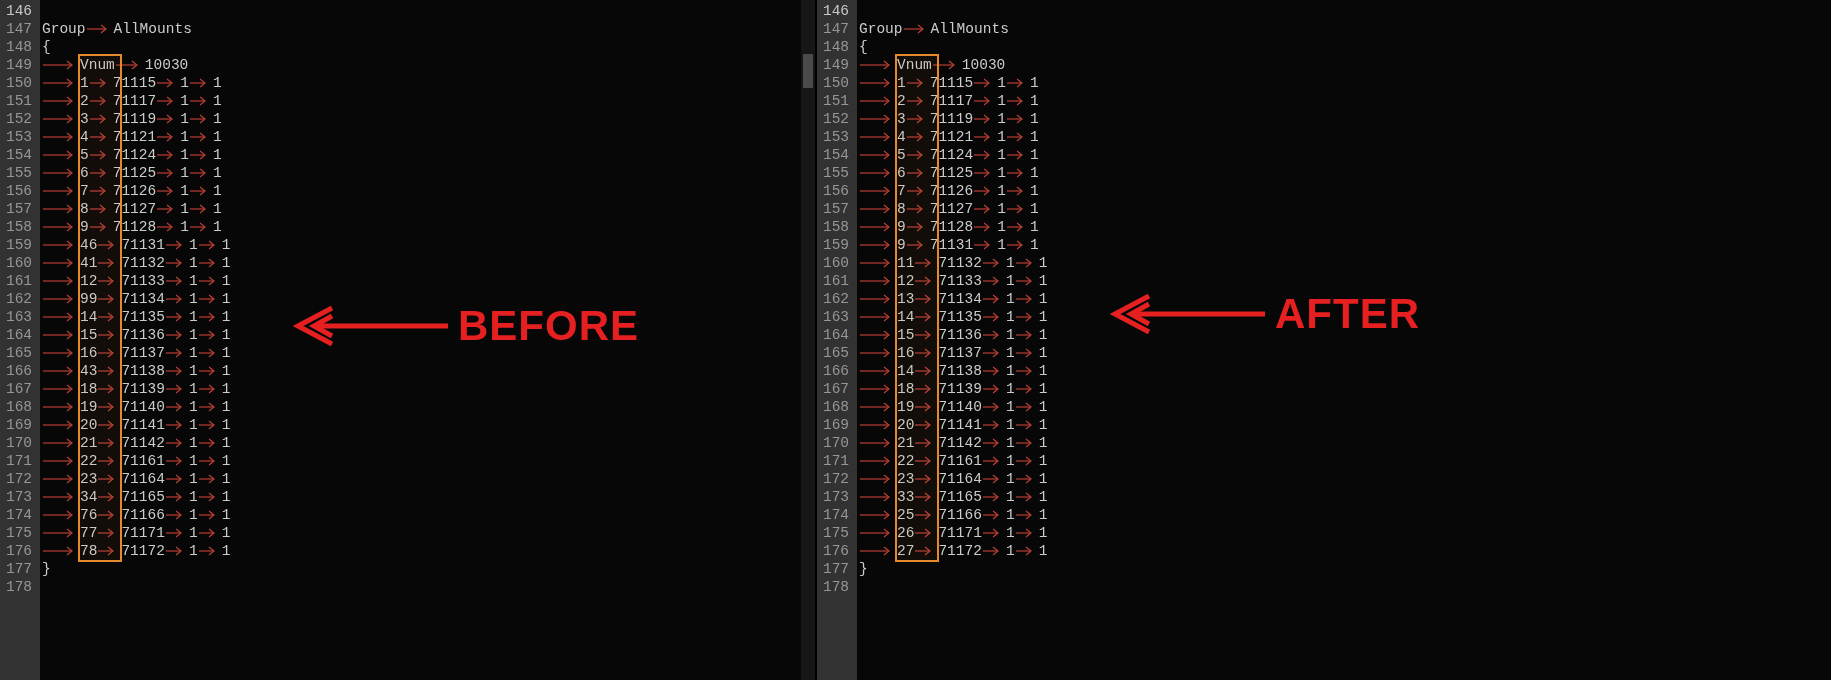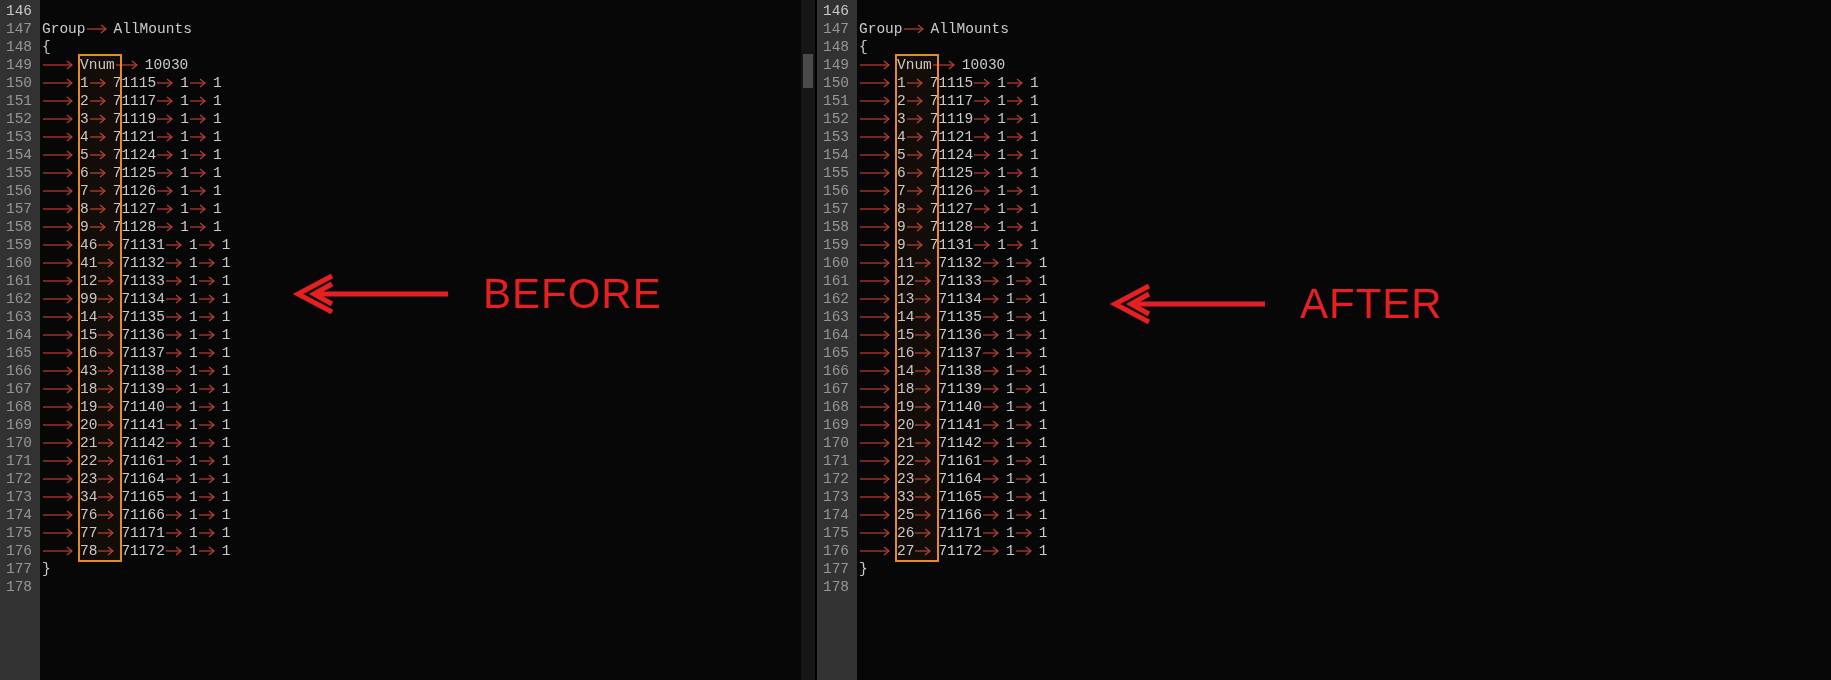--- a/index.html
+++ b/index.html
@@ -67,28 +67,29 @@
     position:absolute;
     border:2px solid var(--highlight-box);
     background:rgba(229,138,44,0.05);
     pointer-events:none;
     z-index:5;
   }
   .biglabel{
     position:absolute;
     color:var(--big-label);
     font-family:Arial,Helvetica,sans-serif;
-    font-weight:400;
+    font-weight:700;
     font-size:42px;
     letter-spacing:1px;
     z-index:6;
     pointer-events:none;
     display:flex;
     align-items:center;
-    gap:33px;
+    gap:8px;
+    margin-top:32px;
   }
   .bigarrow{stroke:var(--big-label);fill:none;stroke-width:5}
   .scrollbar{
     position:absolute;
     right:0;top:0;bottom:0;width:14px;
     background:var(--scroll-track);
   }
   .scrollbar .thumb{
     position:absolute;left:2px;right:2px;
     background:var(--scroll-thumb);
@@ -1869,21 +1870,21 @@
   </svg>
         </span>
         <span class="txt">1</span>
       </div>
       <div class="row">
         <span class="txt">}</span>
       </div>
       <div class="row"></div>
     </div>
     <div class="hlbox" style="left: 78px; width: 44px; top: 54px; height: 508px;"></div>
-    <div class="biglabel" style="top: 280px; left: 280px;">
+    <div class="biglabel" style="top: 258px; left: 280px;">
       <svg width="170" height="48">
         <line x1="168" y1="24" x2="34" y2="24" class="bigarrow"></line>
         <polyline points="52,6 18,24 52,42" class="bigarrow"></polyline>
         <polyline points="52,14 34,24 52,34" class="bigarrow" stroke-width="4"></polyline>
       </svg>
       <span>AFTER</span>
     </div>
   </div>
 
 </body></html>

